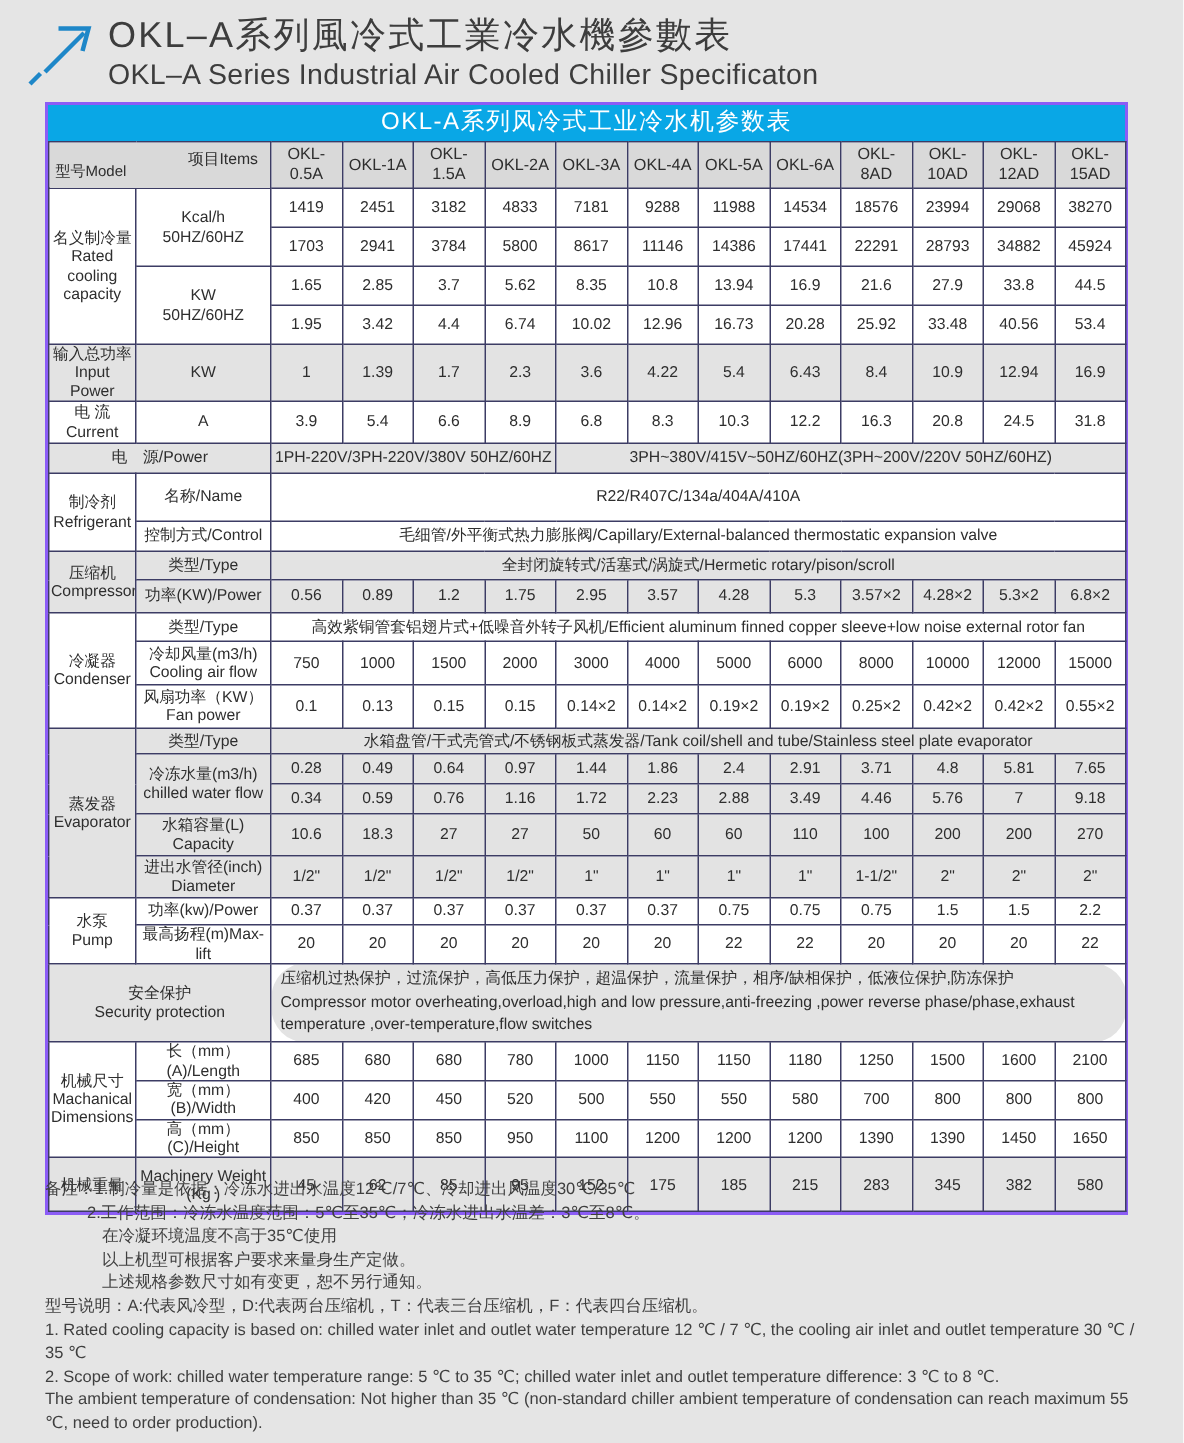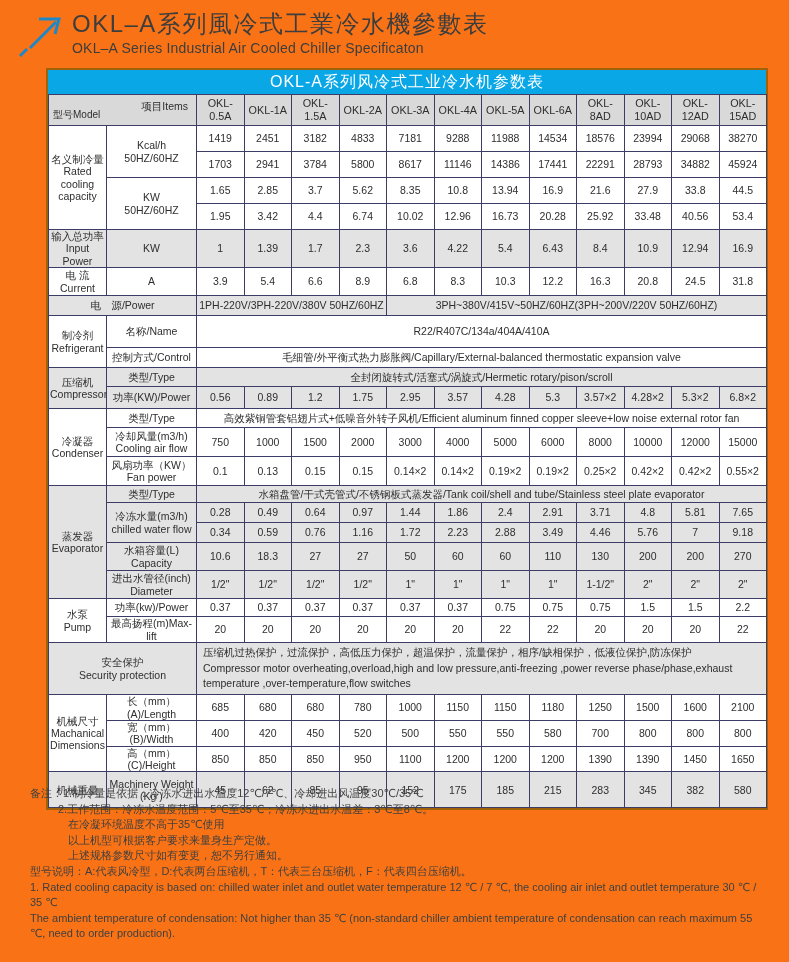--- a/index.html
+++ b/index.html
@@ -1,31 +1,31 @@
 <!DOCTYPE html>
 <html><head>
 <meta charset="utf-8">
 <style>
   html,body { margin:0; padding:0; }
   body {
     width:789px; height:962px; background:#ffffff;
     font-family:"Liberation Sans","DejaVu Sans",sans-serif;
     color:#333; position:relative; overflow:hidden;
   }
-  .page { position:absolute; inset:0; background:#f97316; }
+  .page { position:absolute; inset:0; background:#e5e5e5; }
 
   
   .doc-header { display:flex; align-items:flex-start; padding:10px 0 0 16px; }
   .logo { width:46px; height:48px; flex:0 0 auto; margin-top:2px; }
   .titles { margin-left:10px; }
   .title-zh { font-size:24px; color:#3d3d3d; font-weight:500; letter-spacing:1.5px; line-height:1.15; }
-  .title-en { font-size:14px; color:#3d3d3d; margin-top:2px; letter-spacing:.2px; }
+  .title-en { font-size:19px; color:#3d3d3d; margin-top:2px; letter-spacing:.2px; }
 
   
-  .spec { position:absolute; left:46px; top:68px; width:718px; border:2px solid #a16207; background:#fff; }
+  .spec { position:absolute; left:30px; top:68px; width:718px; border:2px solid #8b5cf6; background:#fff; }
   .banner {
     height:24px; background:#09a7e6; color:#fff; text-align:center;
     font-size:16px; line-height:24px; letter-spacing:1px; font-weight:500;
   }
   table.spec-table { border-collapse:collapse; table-layout:fixed; width:100%; }
   .spec-table th, .spec-table td {
     border:1px solid #3c3c64; font-size:10.5px; text-align:center;
     vertical-align:middle; padding:0 1px; line-height:1.18; color:#2e2e2e;
     overflow:hidden;
   }
@@ -39,21 +39,21 @@
     background:
       linear-gradient(to bottom right,
         transparent calc(50% - 0.7px), #3c3c64 calc(50% - 0.7px),
         #3c3c64 calc(50% + 0.7px), transparent calc(50% + 0.7px)) #d9d9d9;
   }
   .corner-model { position:absolute; left:4px; bottom:4px; font-size:10px; }
   .corner-items { position:absolute; right:8px; top:5px; font-size:10.5px; }
 
   td.cat, td.item { white-space:pre-line; }
   td.val { font-size:10.5px; }
-  td.left { text-align:left; padding:2px 6px; white-space:pre-line; line-height:1.5; }
+  td.left { text-align:left; padding:2px 6px; white-space:pre-line; line-height:1.5;border-radius:23px; }
   tr.shaded td { background:#e3e3e3; }
 
   
   .notes { position:absolute; left:30px; top:786px; width:732px; font-size:11px; color:#3f3f3f; }
   .note-line { line-height:1.42; white-space:pre-wrap; }
 </style>
 </head>
 <body>
 
 <div class="page">
@@ -325,21 +325,21 @@
             <td class="item" rowspan="1">水箱容量(L)
 Capacity</td>
             <td class="val">10.6</td>
             <td class="val">18.3</td>
             <td class="val">27</td>
             <td class="val">27</td>
             <td class="val">50</td>
             <td class="val">60</td>
             <td class="val">60</td>
             <td class="val">110</td>
-            <td class="val">130</td>
+            <td class="val">100</td>
             <td class="val">200</td>
             <td class="val">200</td>
             <td class="val">270</td>
           </tr>
           <tr class="shaded" style="height: 28px;">
             <td class="item" rowspan="1">进出水管径(inch)
 Diameter</td>
             <td class="val">1/2"</td>
             <td class="val">1/2"</td>
             <td class="val">1/2"</td>
@@ -464,17 +464,18 @@
     <div id="notes-zh">
         <div class="note-line" style="padding-left: 0px;">备注：1.制冷量是依据：冷冻水进出水温度12℃/7℃、冷却进出风温度30℃/35℃</div>
         <div class="note-line" style="padding-left: 28px;">2.工作范围：冷冻水温度范围：5℃至35℃；冷冻水进出水温差：3℃至8℃。</div>
         <div class="note-line" style="padding-left: 38px;">在冷凝环境温度不高于35℃使用</div>
         <div class="note-line" style="padding-left: 38px;">以上机型可根据客户要求来量身生产定做。</div>
         <div class="note-line" style="padding-left: 38px;">上述规格参数尺寸如有变更，恕不另行通知。</div>
         <div class="note-line" style="padding-left: 0px;">型号说明：A:代表风冷型，D:代表两台压缩机，T：代表三台压缩机，F：代表四台压缩机。</div>
       </div>
     <div id="notes-en">
         <div class="note-line" style="padding-left: 0px;">1. Rated cooling capacity is based on: chilled water inlet and outlet water temperature 12 ℃ / 7 ℃, the cooling air inlet and outlet temperature 30 ℃ / 35 ℃</div>
+        <div class="note-line" style="padding-left: 0px;">2. Scope of work: chilled water temperature range: 5 ℃ to 35 ℃; chilled water inlet and outlet temperature difference: 3 ℃ to 8 ℃.</div>
         <div class="note-line" style="padding-left: 0px;">The ambient temperature of condensation: Not higher than 35 ℃ (non-standard chiller ambient temperature of condensation can reach maximum 55 ℃, need to order production).</div>
       </div>
   </div>
 
 </div>
 
 </body></html>

